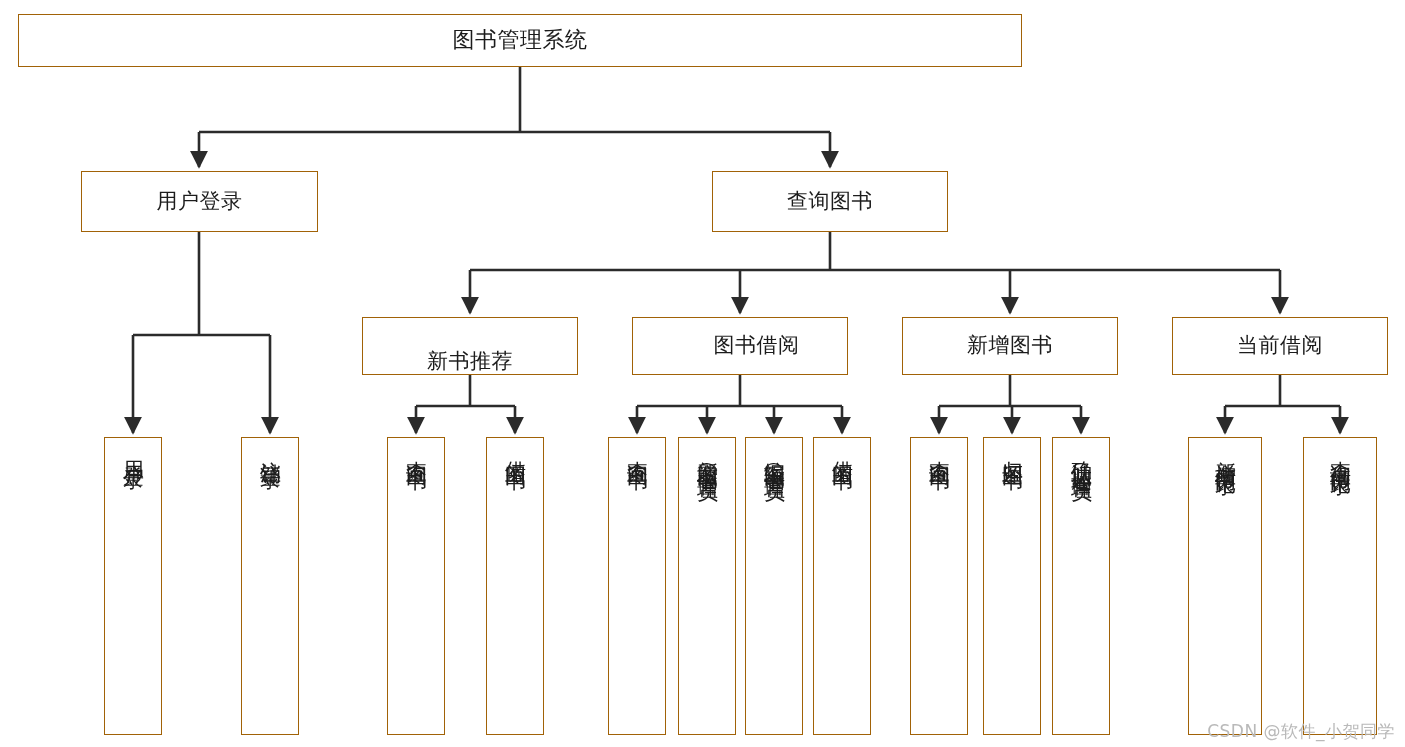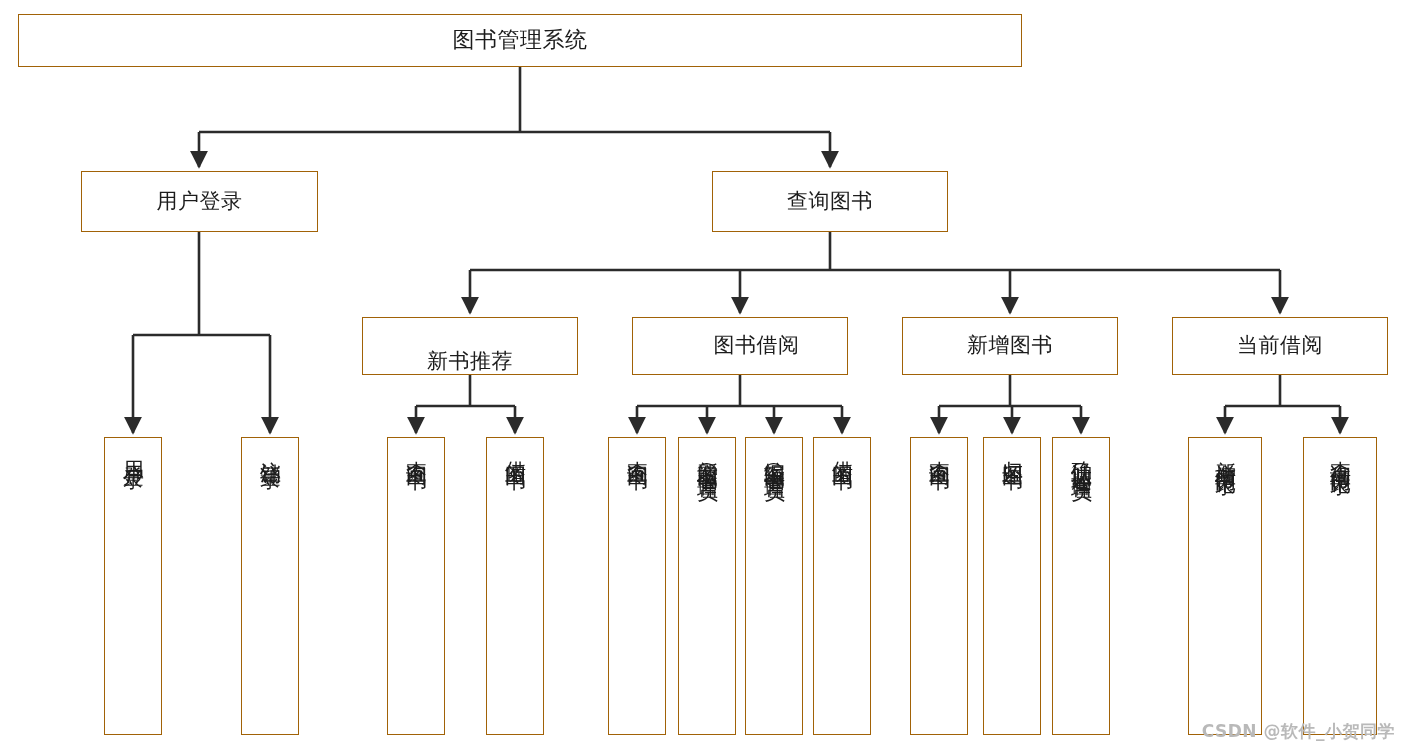--- a/index.html
+++ b/index.html
@@ -61,21 +61,20 @@
   .node.root .node-label { font-size: 22px; }
   .watermark {
     position: absolute;
     right: 10px;
     bottom: 4px;
     font-size: 17px;
     color: #b9b9b9;
     letter-spacing: 0.5px;
     z-index: 3;
     white-space: nowrap;
-    font-weight: bold;
   }
 </style>
 </head>
 <body>
 
 <div id="canvas">
 
   <svg id="edges" viewBox="0 0 1405 747" xmlns="http://www.w3.org/2000/svg">
     <defs>
       <marker id="arrow" viewBox="0 0 10 10" refX="9" refY="5" markerWidth="7" markerHeight="7" orient="auto-start-reverse">

